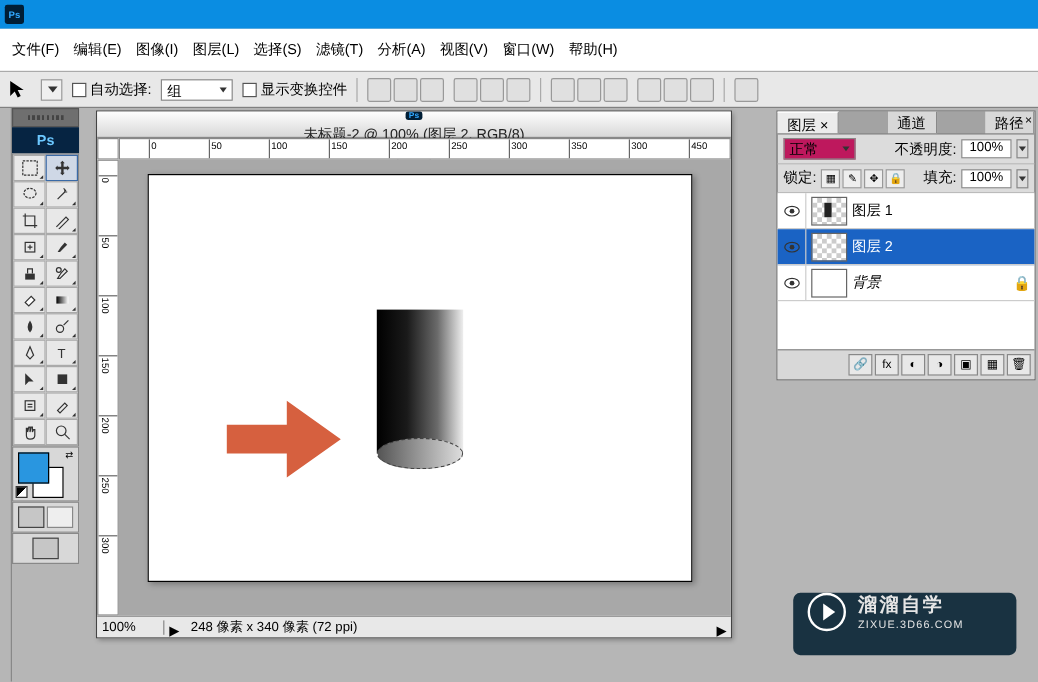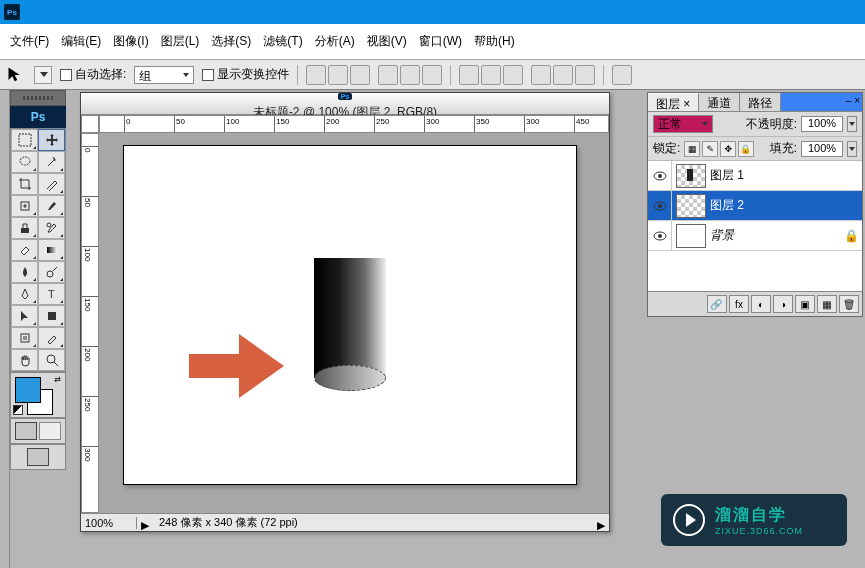--- a/index.html
+++ b/index.html
@@ -89,21 +89,21 @@
 .red-arrow svg { display: block; }
 
 .doc-status { height: 18px; display: flex; align-items: center; background: #e8e8e8; border-top: 1px solid #888; font-size: 11px; }
 .doc-status .zoom { width: 56px; padding: 0 4px; border-right: 1px solid #888; }
 .doc-status .info { padding: 0 6px; flex: 1; }
 .doc-status .tri { width: 8px; height: 8px; margin: 0 4px; }
 
 
 .right-panels { width: 220px; padding: 2px; }
 .panel { background: #dcdcdc; border: 1px solid #6a6a6a; margin-bottom: 4px; }
-.panel-tabs { display: flex; background: #3b82f6; border-bottom: 1px solid #888; height: 19px; position: relative; }
+.panel-tabs { display: flex; background: #a3a3a3; border-bottom: 1px solid #888; height: 19px; position: relative; justify-content: space-between; }
 .panel-tab { padding: 2px 8px; font-size: 12px; border-right: 1px solid #888; background: #d8d8d8; cursor: default; }
 .panel-tab.active { background: #ececec; border-top: 1px solid #fff; }
 .panel-close { position: absolute; right: 2px; top: 2px; font-size: 10px; }
 .panel-row { display: flex; align-items: center; gap: 4px; padding: 3px 5px; font-size: 12px; border-bottom: 1px solid #bbb; }
 .panel-row .dropdown2 { border: 1px solid #888; background: #be185d; padding: 0 16px 0 4px; height: 18px; position: relative; min-width: 60px; font-size: 12px; display: flex; align-items: center; }
 .panel-row .dropdown2::after { content: ""; position: absolute; right: 4px; top: 6px; border-left: 3px solid transparent; border-right: 3px solid transparent; border-top: 4px solid #333; }
 .panel-row .num-input { border: 1px solid #888; background: #fff; width: 42px; height: 16px; font-size: 11px; text-align: center; }
 .panel-row .mini-tri { width: 10px; height: 16px; background: #ddd; border: 1px solid #888; display: flex; align-items: center; justify-content: center; }
 .panel-row .mini-tri::after { content: ""; border-left: 3px solid transparent; border-right: 3px solid transparent; border-top: 4px solid #333; }
 .panel-row .lock-icons { display: flex; gap: 2px; }
@@ -118,21 +118,21 @@
 .layer-row .thumb.checker { background: repeating-conic-gradient(#ccc 0 25%, #fff 0 50%) 0 0/8px 8px; }
 .layer-row .thumb .mini-cyl { position: absolute; top:4px; left:10px; width:6px; height:12px; background:#222; }
 .layer-row .name { flex: 1; }
 .layer-row .lock { width: 20px; text-align: center; }
 .layer-row.bg .name { font-style: italic; }
 
 .panel-footer { display: flex; justify-content: flex-end; gap: 2px; padding: 3px; background: #d8d8d8; border-top: 1px solid #888; }
 .panel-footer .fbtn { width: 20px; height: 18px; border: 1px solid #888; background: #e8e8e8; display:flex; align-items:center; justify-content:center; font-size:10px;}
 
 
-.watermark { position: absolute; bottom: 22px; right: 18px; width: 186px; height: 52px; background: #193241; border-radius: 6px; display: flex; align-items: center; gap: 10px; padding: 0 12px; color: #14b8a6; }
+.watermark { position: absolute; bottom: 22px; right: 18px; width: 186px; height: 52px; background: #193241; border-radius: 6px; display: flex; align-items: flex-start; gap: 10px; padding: 0 12px; color: #e5e5e5; }
 .watermark .play { width: 32px; height: 32px; border: 2px solid #fff; border-radius: 50%; display: flex; align-items: center; justify-content: center; }
 .watermark .play::after { content: ""; border-left: 10px solid #fff; border-top: 7px solid transparent; border-bottom: 7px solid transparent; margin-left: 3px; }
 .watermark .text { display: flex; flex-direction: column; }
 .watermark .cn { font-size: 16px; font-weight: bold; letter-spacing: 2px; }
 .watermark .url { font-size: 9px; letter-spacing: 1px; }
 
 </style>
 </head>
 <body>
 

